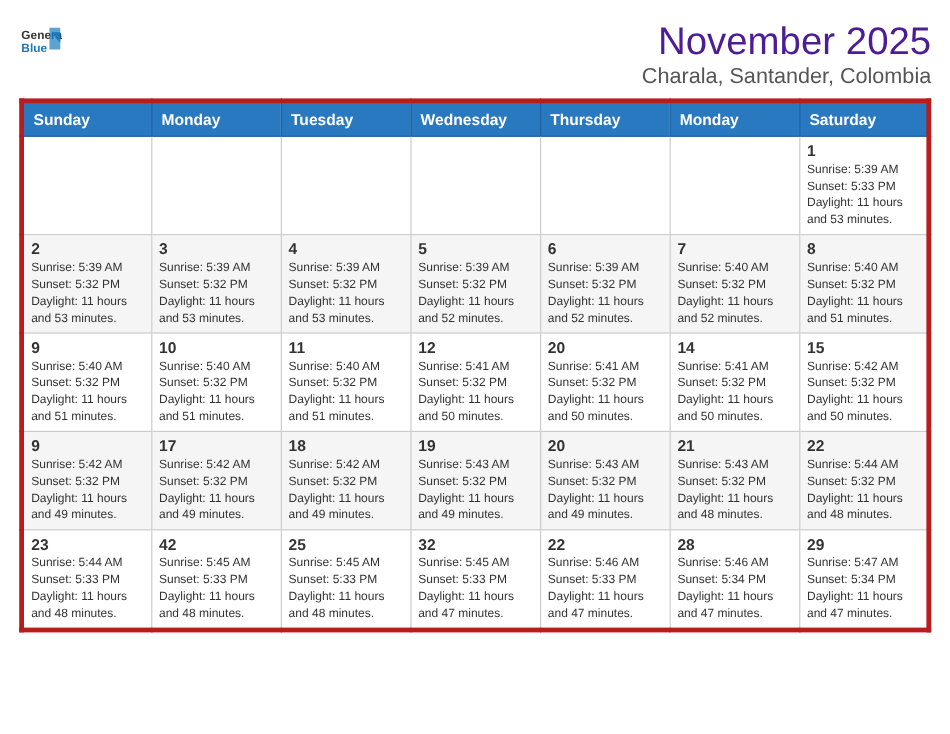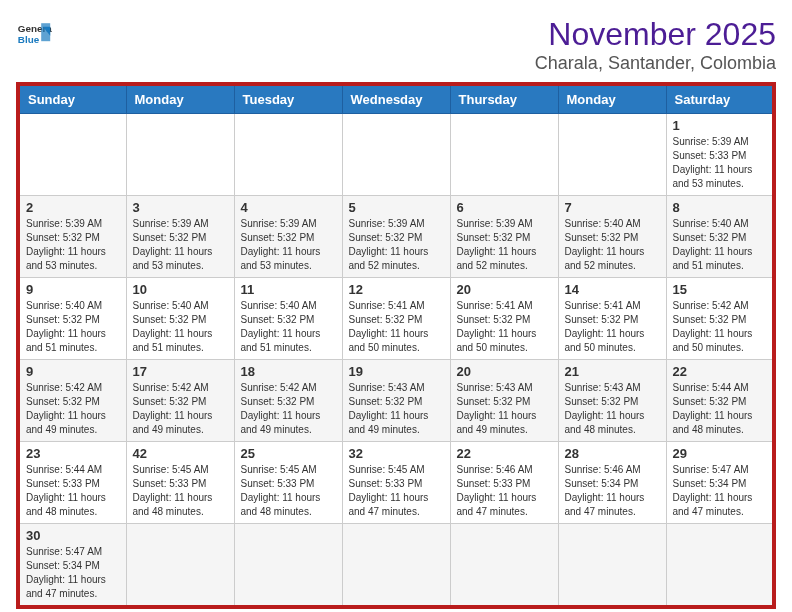--- a/index.html
+++ b/index.html
@@ -325,29 +325,14 @@
 and 47 minutes.</div>
         </td>
         <td>
           <span class="day-num">29</span>
           <div class="day-info" style="white-space: pre-line;">Sunrise: 5:47 AM
 Sunset: 5:34 PM
 Daylight: 11 hours
 and 47 minutes.</div>
         </td>
       </tr>
-      <tr>
-        <td>
-          <span class="day-num">30</span>
-          <div class="day-info" style="white-space: pre-line;">Sunrise: 5:47 AM
-Sunset: 5:34 PM
-Daylight: 11 hours
-and 47 minutes.</div>
-        </td>
-        <td></td>
-        <td></td>
-        <td></td>
-        <td></td>
-        <td></td>
-        <td></td>
-      </tr>
     </tbody>
 </table>
 
 </body></html>

